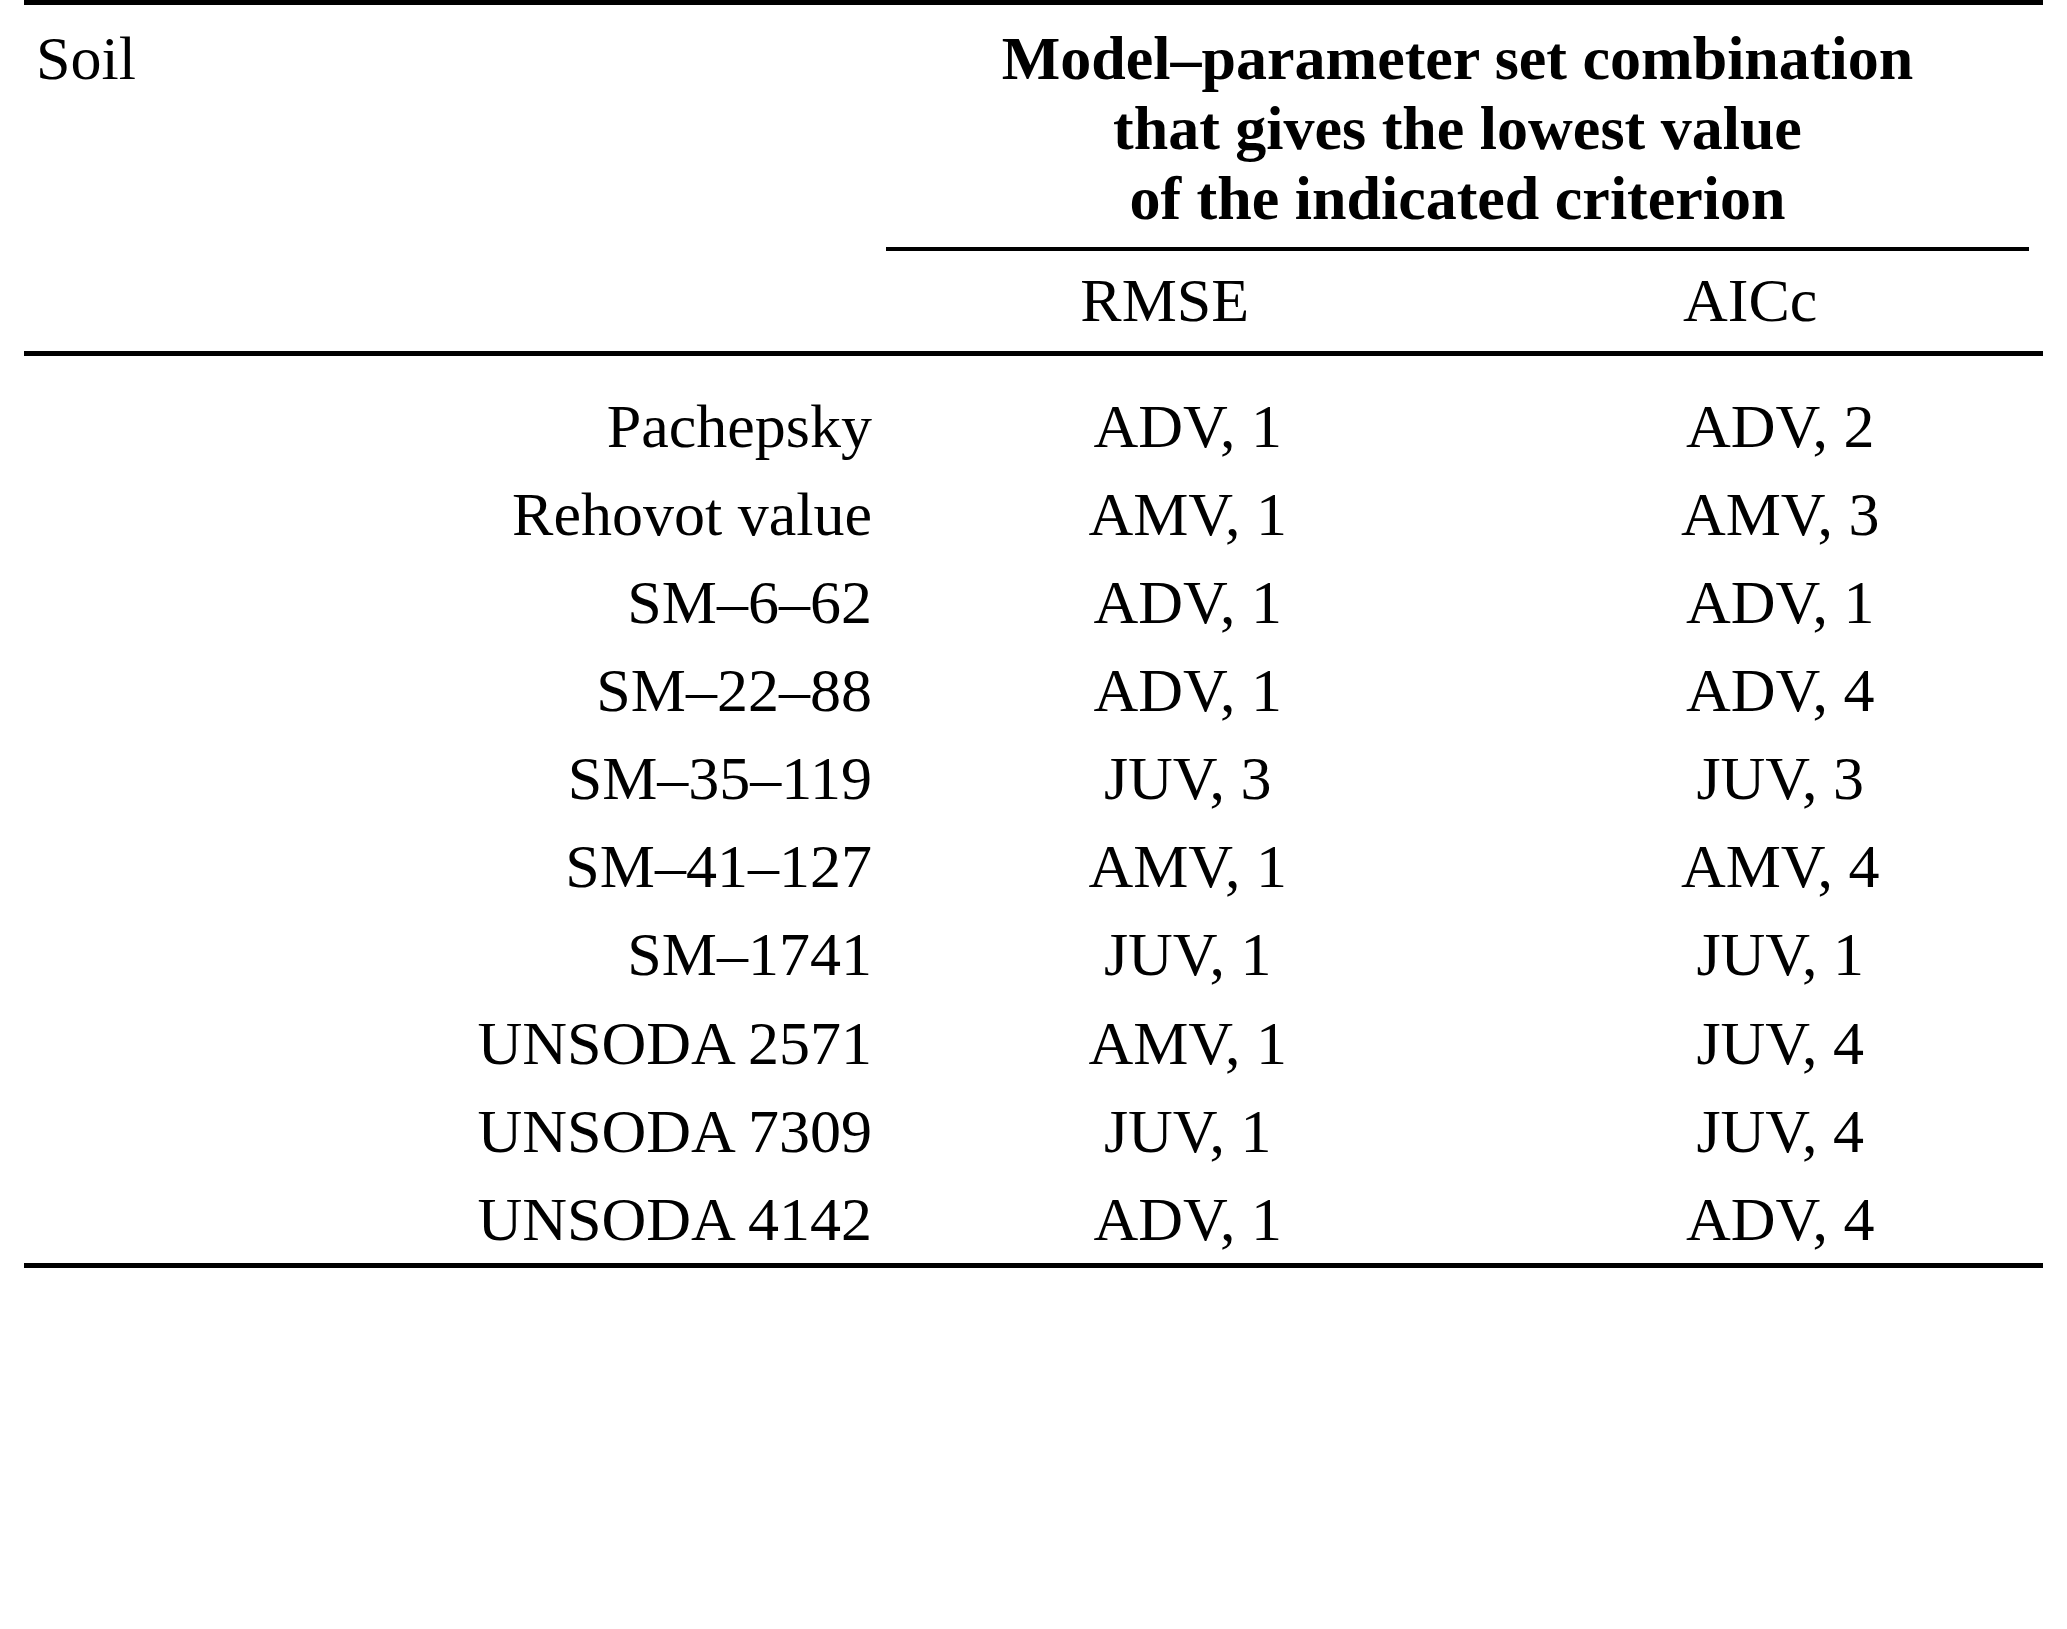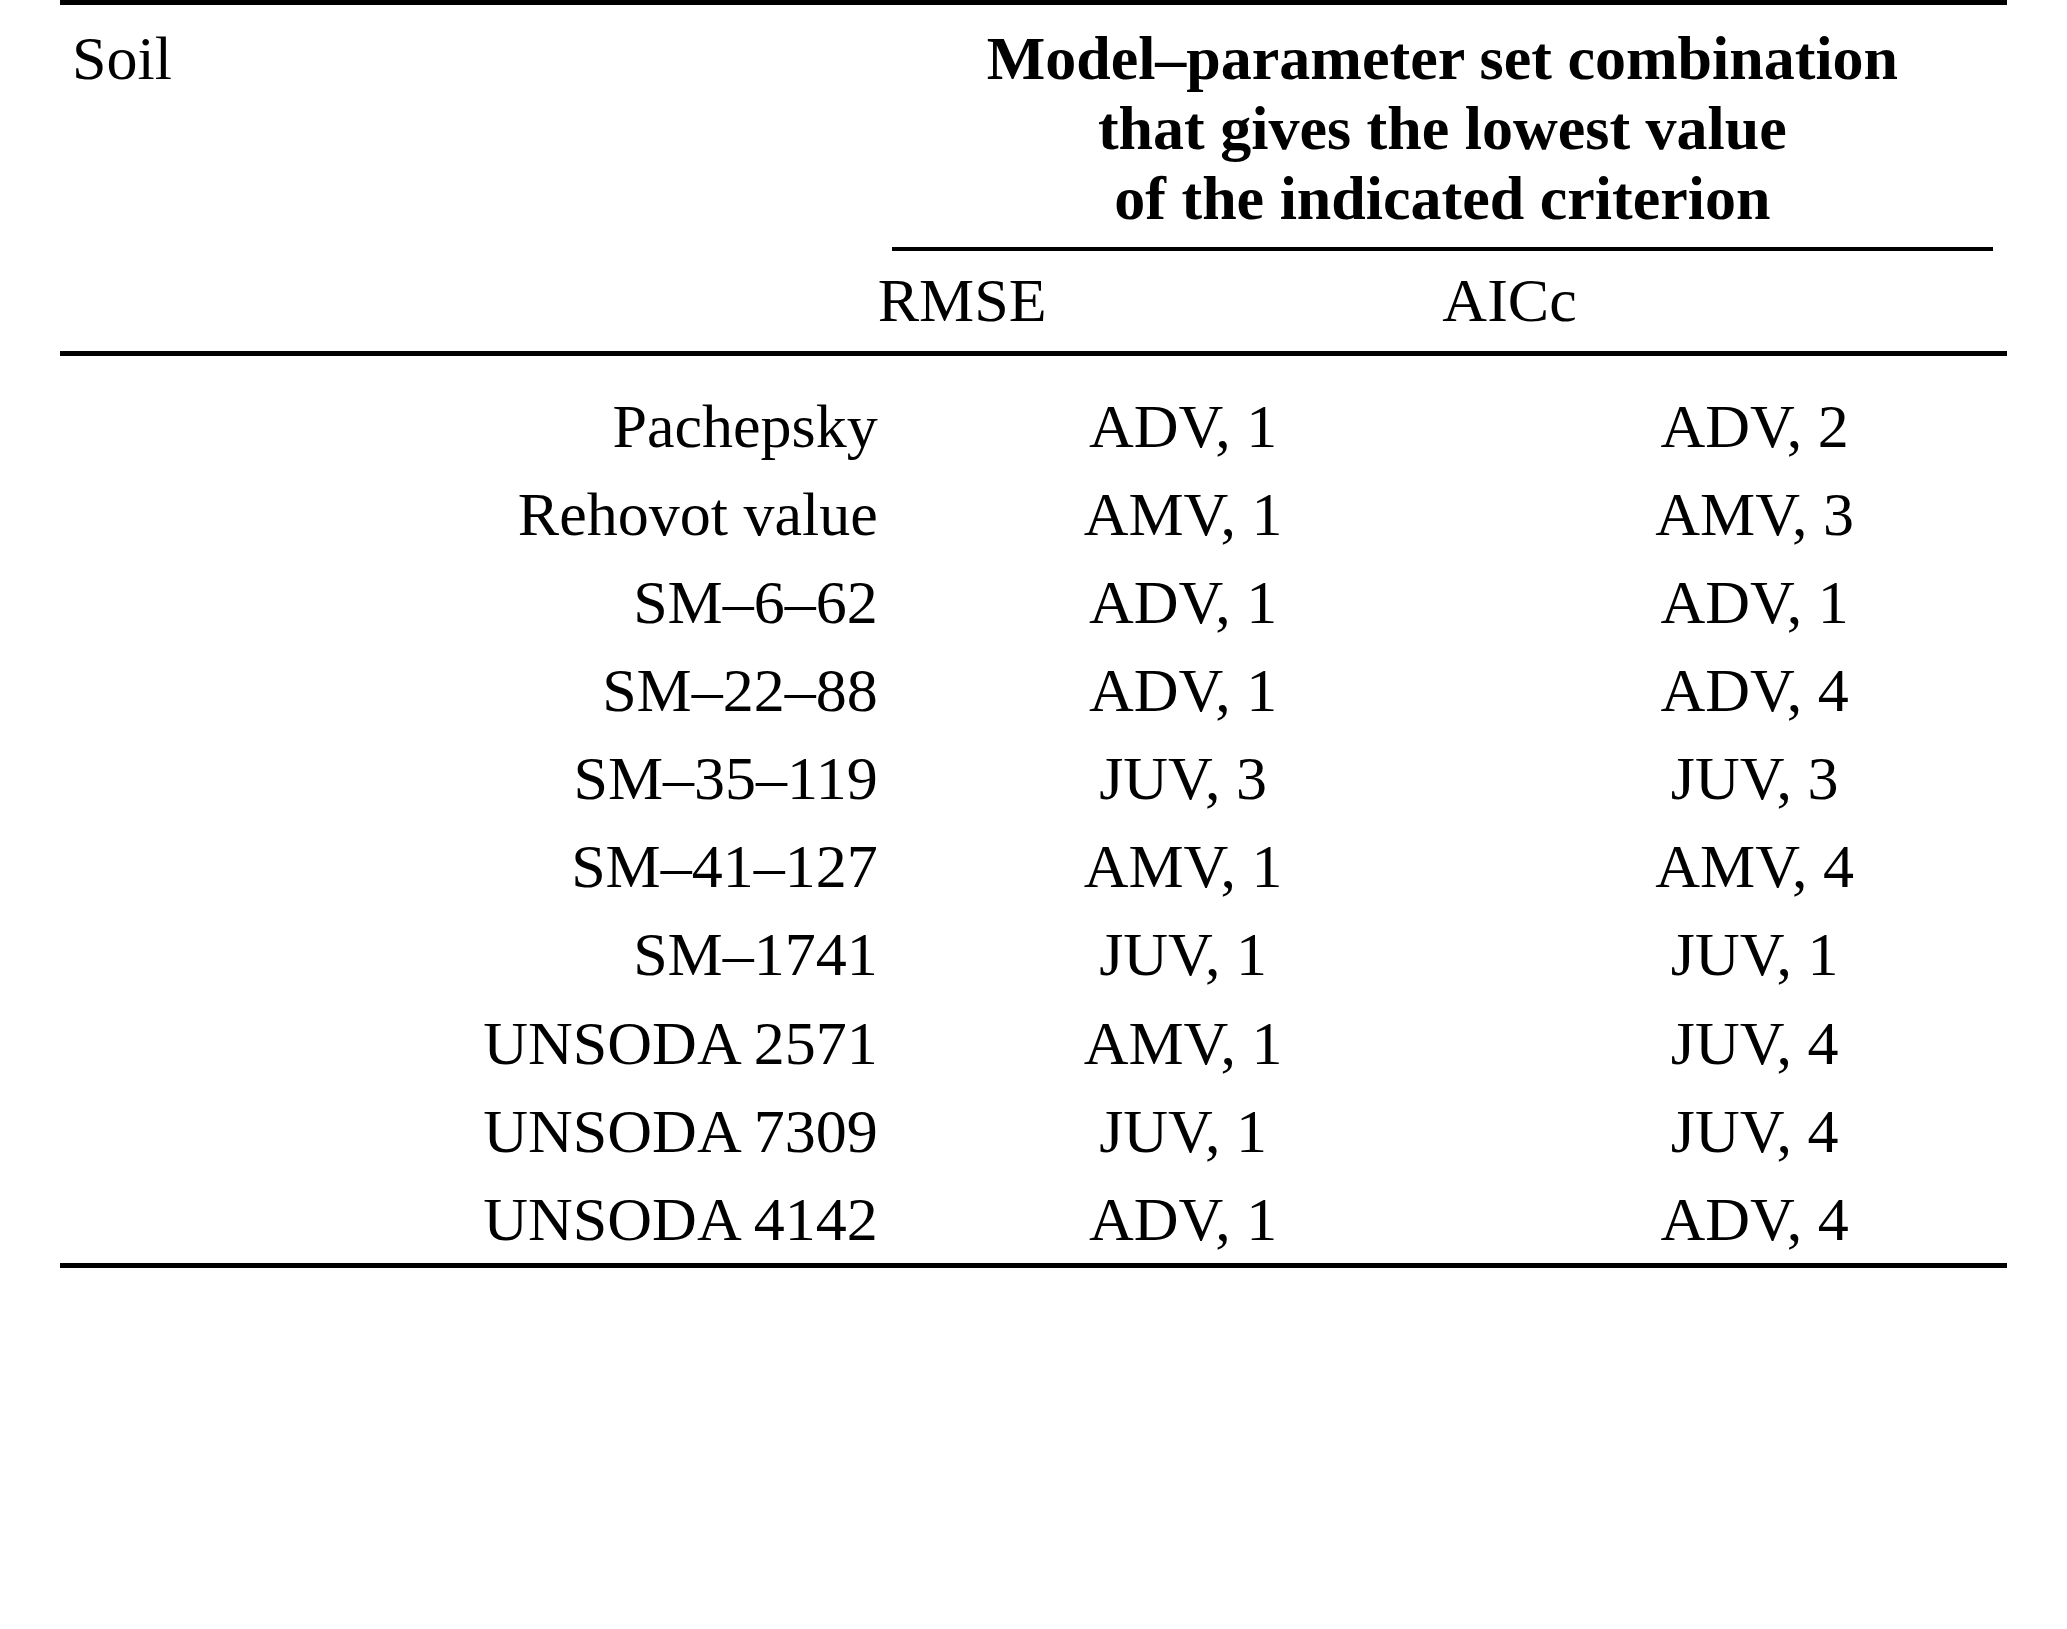--- a/index.html
+++ b/index.html
@@ -11,21 +11,21 @@
     width: 2067px;
     height: 1629px;
     font-family: "Liberation Serif", serif;
     color: #000000;
     -webkit-font-smoothing: antialiased;
   }
   .sheet {
     box-sizing: border-box;
     width: 2067px;
     height: 1629px;
-    padding: 0 60px;
+    padding: 0 24px;
     position: relative;
     border-radius: 12px;
   }
   table.data-table {
     width: 100%;
     border-collapse: collapse;
     table-layout: fixed;
     font-size: 62px;
     line-height: 1.13;
   }
@@ -56,21 +56,21 @@
   .rule-cell {
     padding: 0;
     height: 6px;
   }
   .rule-inner {
     height: 0;
     border-top: 4px solid #000;
     margin: 10px 14px 0 14px;
   }
   .sub-hdr {
-    text-align: left;
+    text-align: center;
     font-weight: normal;
     padding: 14px 0 16px 0;
     vertical-align: bottom;
   }
 
   
   .toprule td, .toprule th {
     border-top: 5px solid #000;
   }
   .midrule td, .midrule th {

